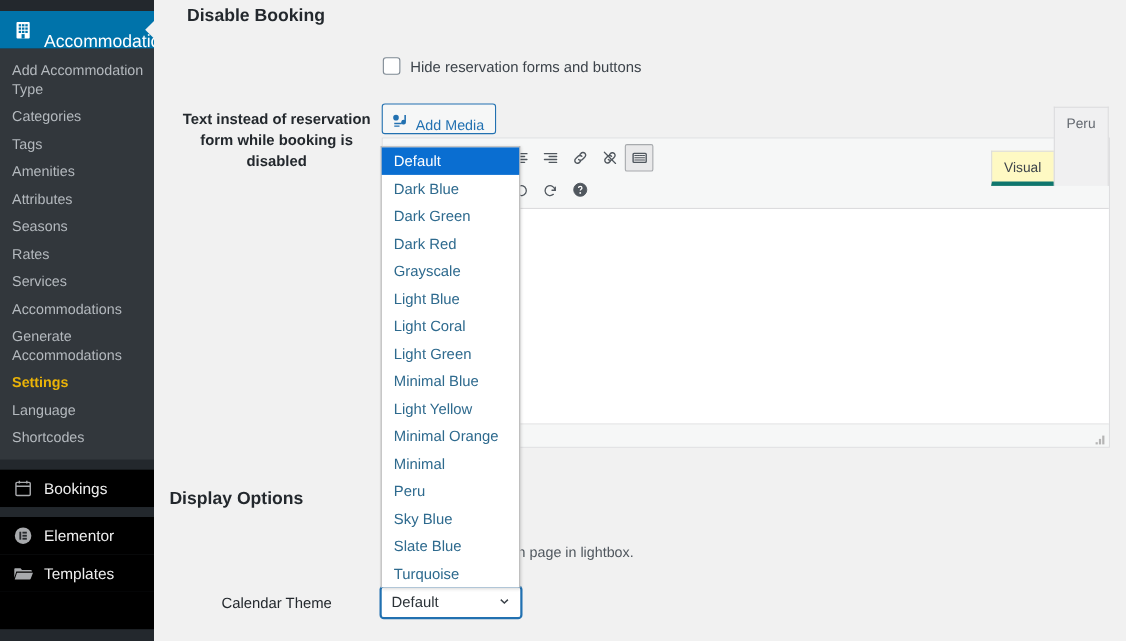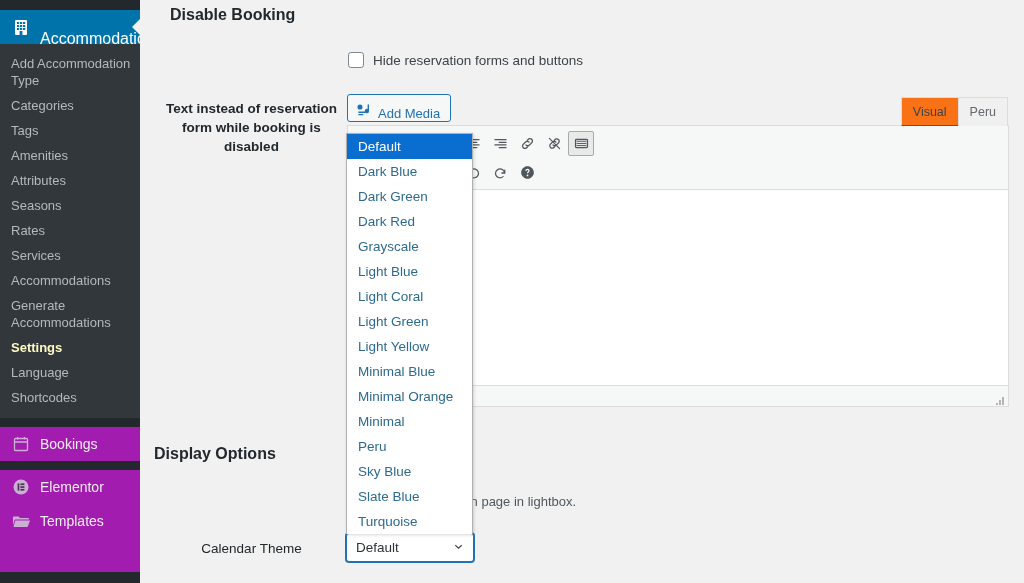--- a/index.html
+++ b/index.html
@@ -47,29 +47,29 @@
     padding: 7px 0 8px 0;
   }
   .sub-item {
     display: block;
     color: #b4b9be;
     font-size: 13px;
     line-height: 17px;
     padding: 4px 0 4px 11px;
     text-decoration: none;
   }
-  .sub-item.active { color: #fef9c3; font-weight: bold; }
+  .sub-item.active { color: #eab308; font-weight: bold; }
 
   .menu-item {
     height: 34px;
     display: flex; align-items: center;
     padding-left: 11px;
     color: #eeeeee;
     font-size: 14px;
-    background: #a21caf;
+    background: #000000;
   }
   .menu-item .m-ico { width: 20px; height: 20px; margin-right: 9px; display:block; opacity: .78; }
   .menu-gap { height: 9px; background:#23282d; }
 
   
   #main {
     flex: 1; height: 583px;
     background: #f1f1f1;
     position: relative;
     padding: 0;
@@ -149,21 +149,21 @@
   }
   .ed-tab {
     font-size: 12.5px;
     color: #646970;
     padding: 7px 11px 6px 11px;
     border: 1px solid #dcdcde;
     border-bottom: none;
     background: #f0f0f1;
     margin-left: -1px;
   }
-  .ed-tab.active { background: #f97316; color: #3c434a; border-bottom: 1px solid #0f766e; }
+  .ed-tab.active { background: #fef9c3; color: #3c434a; border-bottom: 4px solid #0f766e; margin-top: 40px; }
 
   #editor-toolbar {
     background: #f6f7f7;
     border-bottom: 1px solid #dcdcde;
     padding: 3px 4px 2px 4px;
     min-height: 58px;
   }
   .tb-row { display: flex; align-items: center; height: 29px; }
   .tb-btn {
     width: 26px; height: 25px;
@@ -475,22 +475,22 @@
 
     <div id="theme-dropdown">
         <div class="dd-item selected">Default</div>
         <div class="dd-item">Dark Blue</div>
         <div class="dd-item">Dark Green</div>
         <div class="dd-item">Dark Red</div>
         <div class="dd-item">Grayscale</div>
         <div class="dd-item">Light Blue</div>
         <div class="dd-item">Light Coral</div>
         <div class="dd-item">Light Green</div>
+        <div class="dd-item">Minimal Blue</div>
         <div class="dd-item">Light Yellow</div>
-        <div class="dd-item">Minimal Blue</div>
         <div class="dd-item">Minimal Orange</div>
         <div class="dd-item">Minimal</div>
         <div class="dd-item">Peru</div>
         <div class="dd-item">Sky Blue</div>
         <div class="dd-item">Slate Blue</div>
         <div class="dd-item">Turquoise</div>
       </div>
 
   </div>
 </div>

